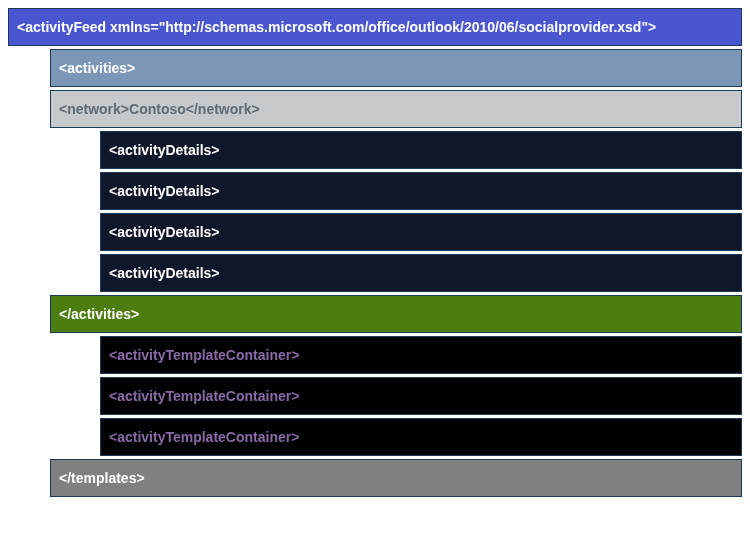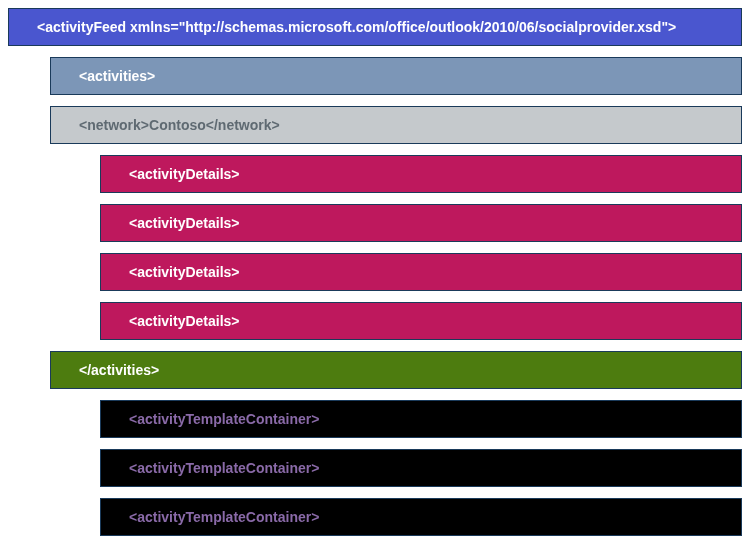--- a/index.html
+++ b/index.html
@@ -9,43 +9,43 @@
     background: white;
     font-family: Arial, Helvetica, sans-serif;
     font-weight: bold;
     font-size: 14px;
     padding: 8px;
   }
   .container {
     width: 100%;
   }
   .row {
-    padding: 10px 28px;
-    margin-bottom: 11px;
+    padding: 10px 8px;
+    margin-bottom: 3px;
     color: white;
     border: 1px solid #1a3a5a;
   }
   .level-0 { margin-left: 0; }
   .level-1 { margin-left: 42px; }
   .level-2 { margin-left: 92px; }
 
   .c-indigo {
     background: #4a56cf;
     color: #ffffff;
   }
   .c-silver {
     background: #c5c9cc;
     color: #5f6a72;
   }
   .c-slate {
     background: #7c96b7;
     color: #ffffff;
   }
   .c-cyan {
-    background: #be185d;
+    background: #0f172a;
     color: #ffffff;
   }
   .c-gray {
     background: #808080;
     color: #ffffff;
   }
   .c-lav {
     background: #000000;
     color: #8a6aa8;
   }

